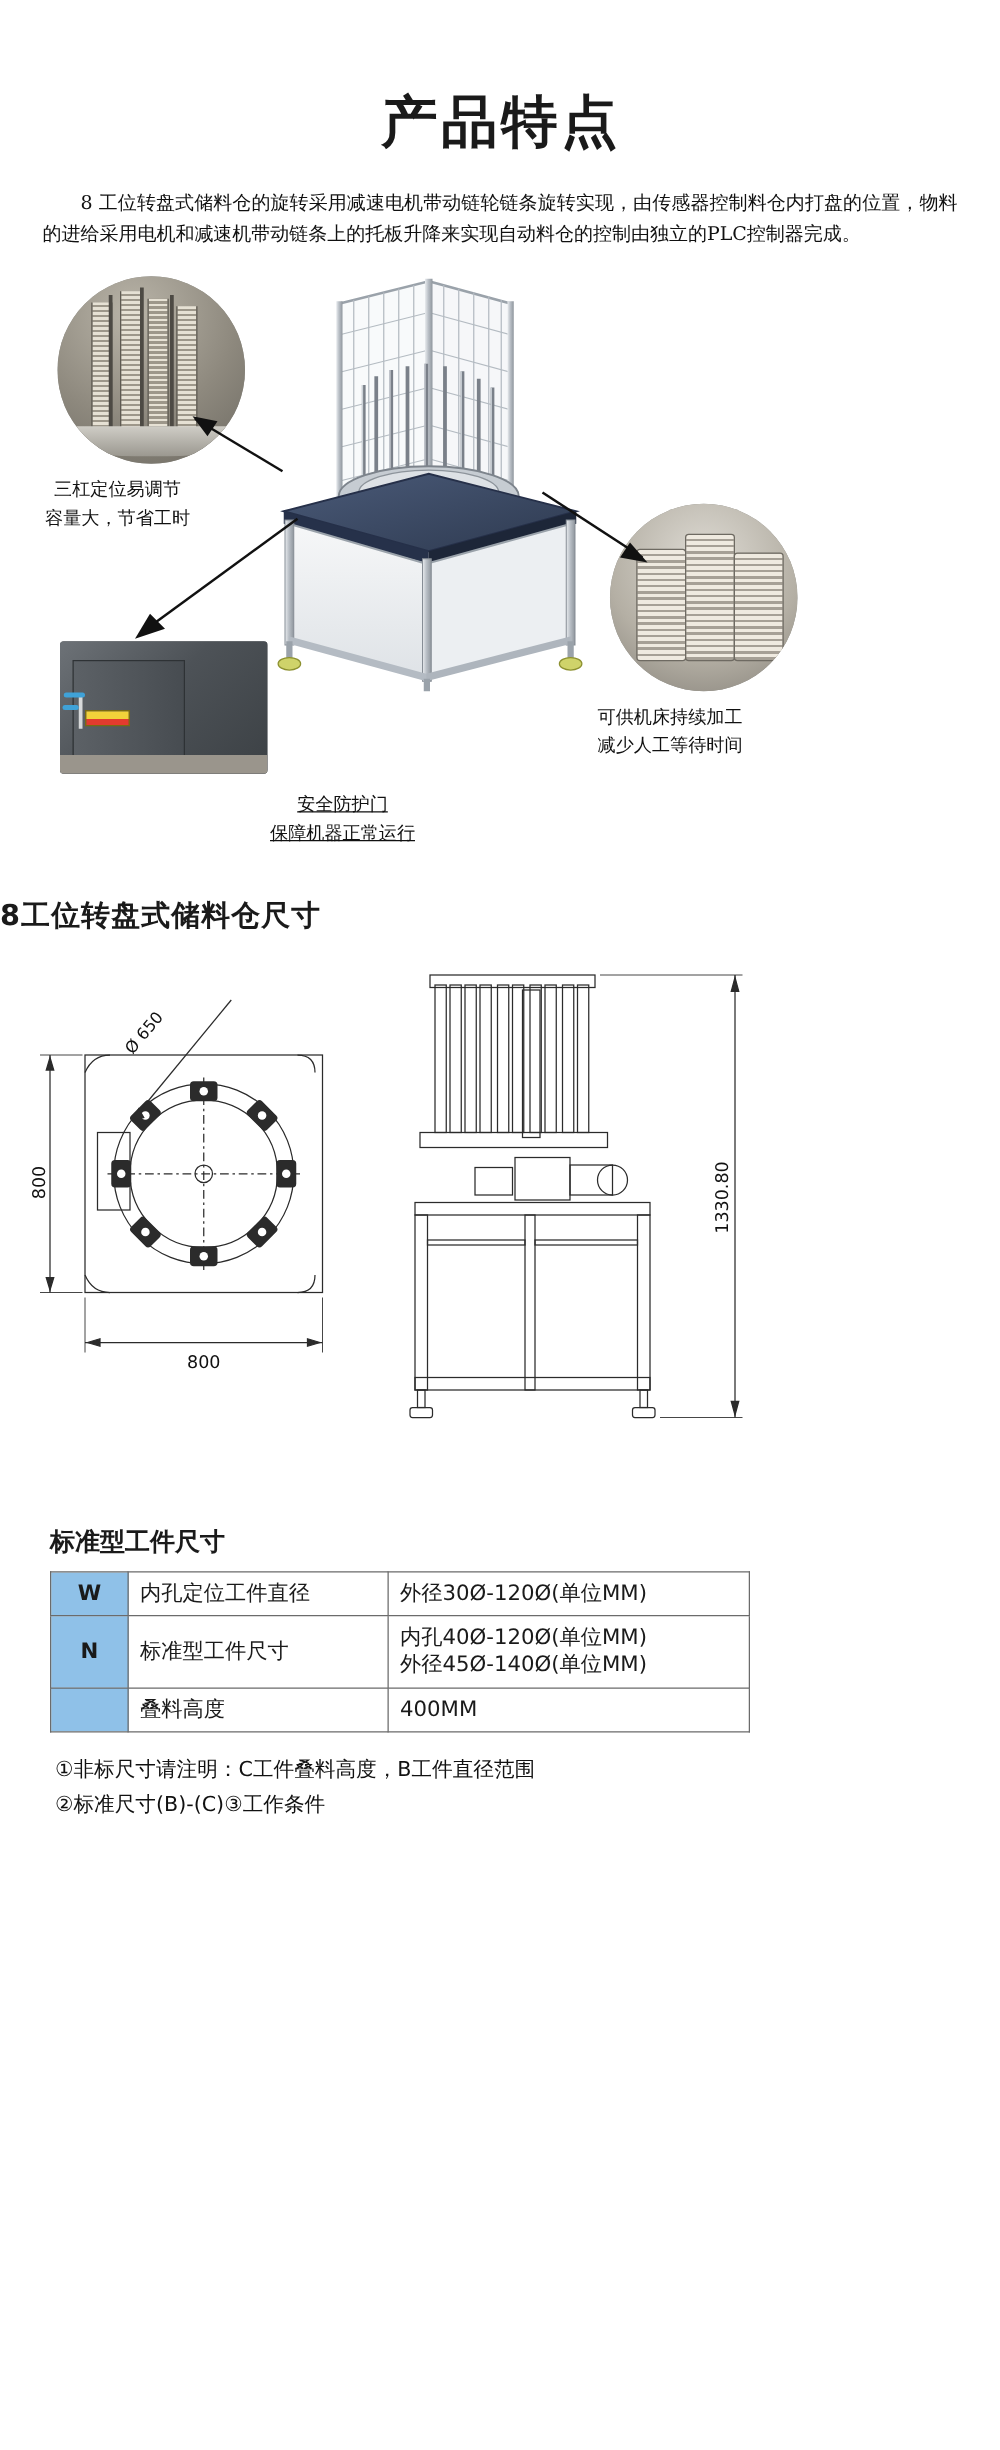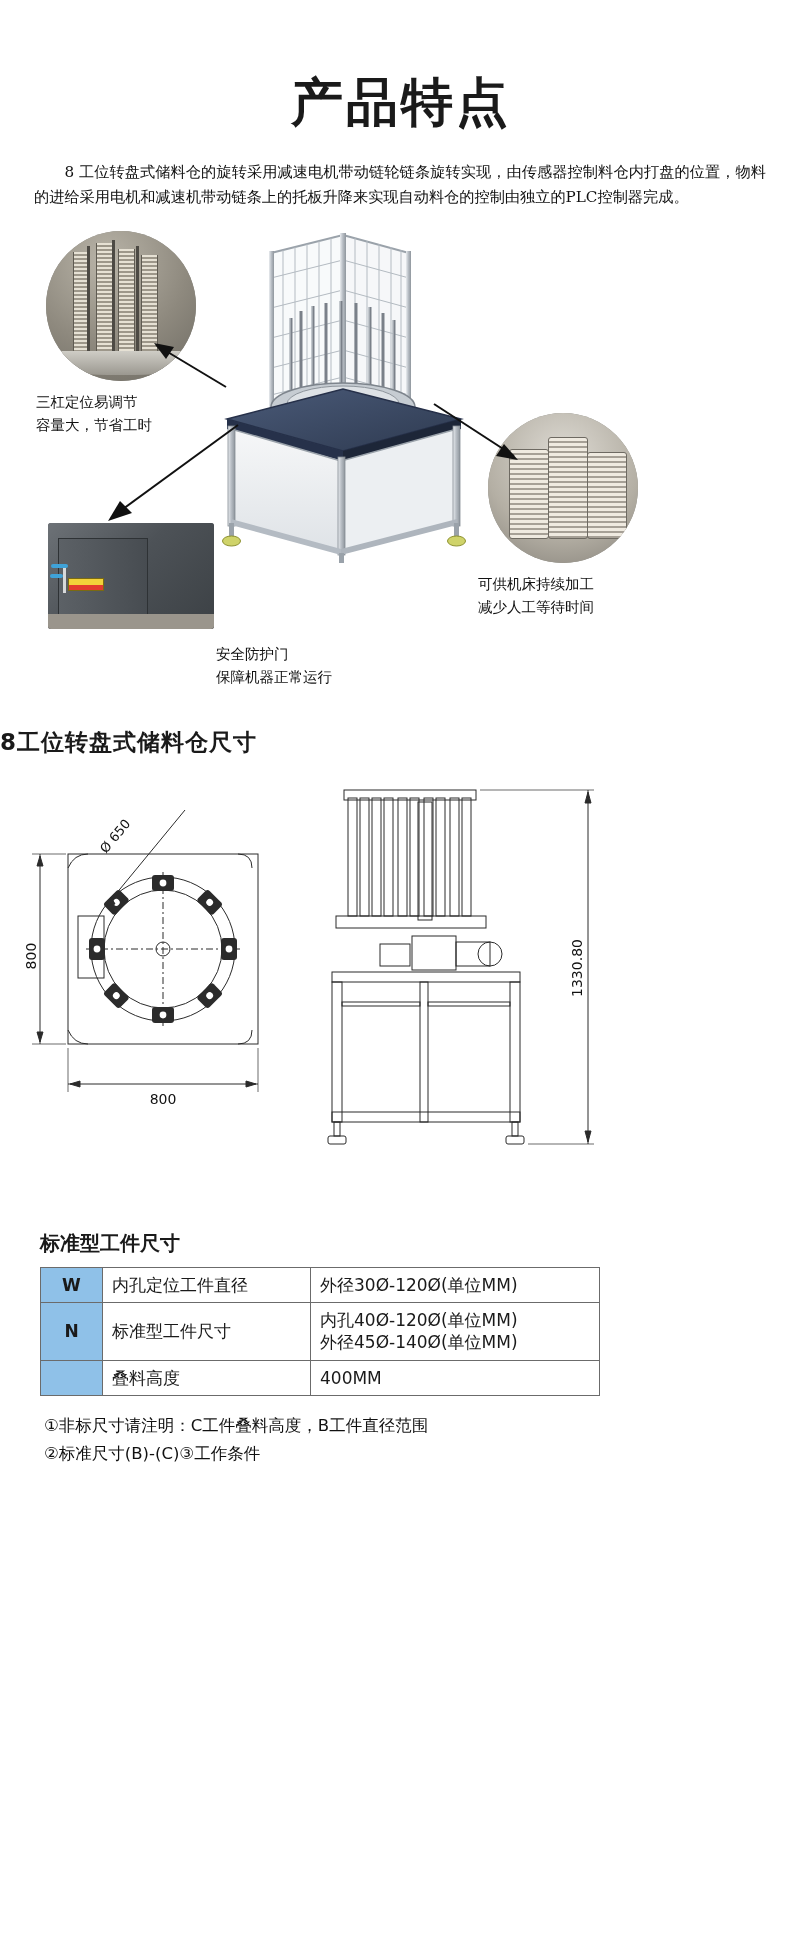--- a/index.html
+++ b/index.html
@@ -9,21 +9,21 @@
     background: #ffffff;
     font-family: "Liberation Sans", "DejaVu Sans", sans-serif;
     color: #1a1a1a;
     position: relative;
     overflow: hidden;
   }
 
   
   .page-title {
     text-align: center;
-    font-size: 52px;
+    font-size: 45px;
     font-weight: bold;
     letter-spacing: 3px;
     margin: 68px 0 0 2px;
     font-family: "DejaVu Sans", sans-serif;
   }
   .intro {
     margin: 22px 34px 0 34px;
     font-size: 15.2px;
     line-height: 1.62;
     text-align: justify;
@@ -92,24 +92,25 @@
   .arrow { position:absolute; }
 
   
   .caption {
     position: absolute;
     font-size: 14.5px;
     line-height: 1.55;
     color: #111;
     font-family: "DejaVu Sans", sans-serif;
     white-space: pre-line;
+    text-align: center;
   }
   #cap-rings    { left: 36px;  top: 168px; }
   #cap-plates   { left: 478px; top: 350px; }
-  #cap-cabinet  { left: 216px; top: 420px; }
+  #cap-cabinet  { left: 216px; top: 420px; text-decoration: underline; }
 
   
   .dim-heading {
     text-align: left;
     font-size: 23px;
     font-weight: bold;
     margin-top: 14px;
     font-family: "DejaVu Sans", sans-serif;
     letter-spacing: 1px;
   }

